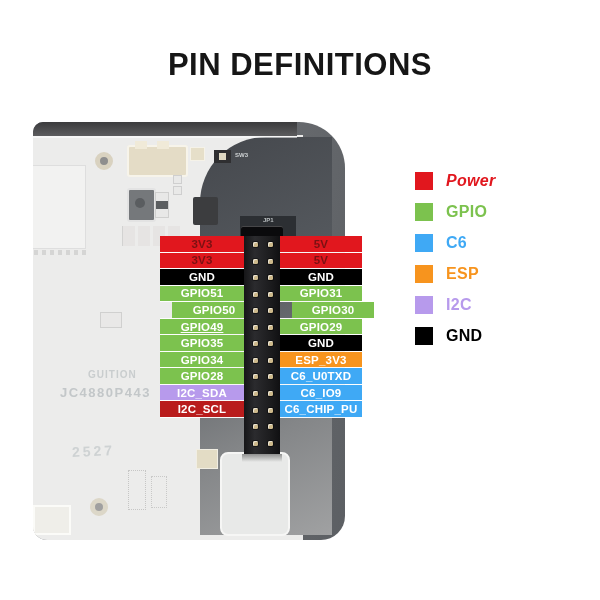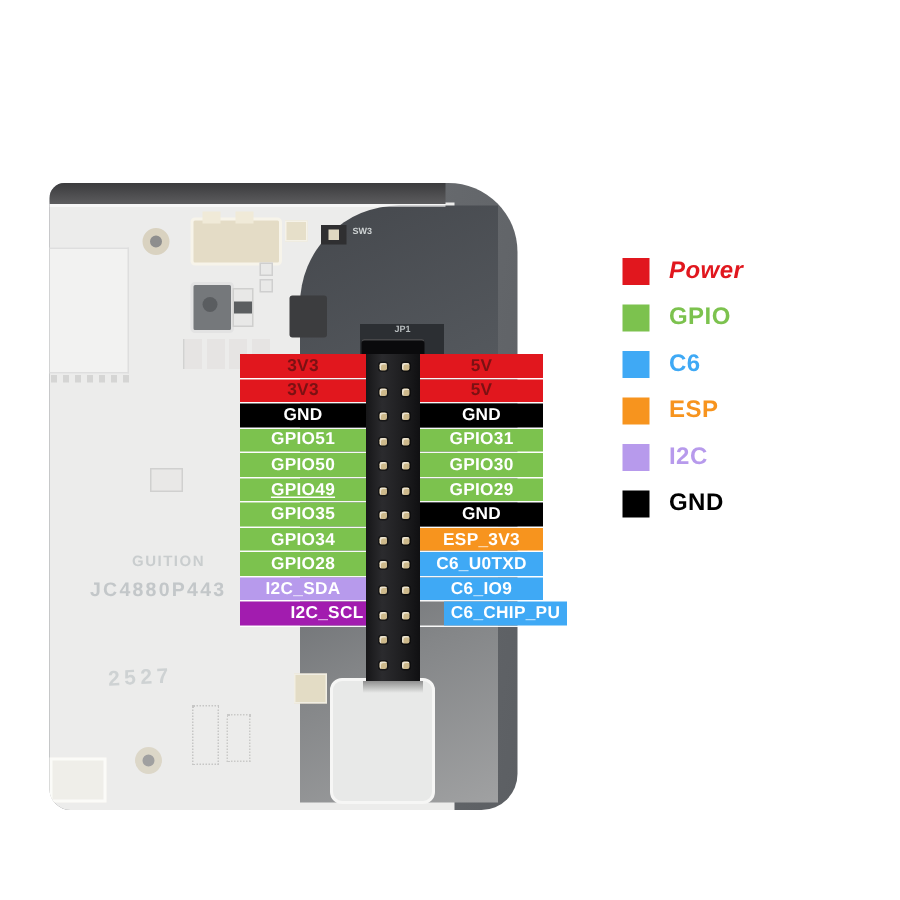--- a/index.html
+++ b/index.html
@@ -80,20 +80,21 @@
   .legend{position:absolute;left:415px;top:172px;z-index:2;}
   .legend-item{display:flex;align-items:center;height:18px;margin-bottom:13px;}
   .legend-swatch{width:18px;height:18px;margin-right:13px;flex:none;}
   .legend-label{font-size:16px;font-weight:700;letter-spacing:.3px;}
 </style>
 </head>
 <body>
 
 <div class="page">
 
+  <h1 class="title">PIN DEFINITIONS</h1>
 
   <div class="board">
     <div class="pcb"></div>
     <div class="display-back"></div>
     <div class="topbar"></div>
 
     <div class="comp module-left"></div>
     <div class="comp donut donut1"></div>
     <div class="comp bat-conn"></div>
     <div class="comp beige-bit"></div>
@@ -135,21 +136,21 @@
         <div class="pin-cell left" style="background: rgb(0, 0, 0); color: rgb(255, 255, 255);">GND</div>
         <div class="pin-gap"></div>
         <div class="pin-cell right" style="background: rgb(0, 0, 0); color: rgb(255, 255, 255);">GND</div>
       </div>
       <div class="pin-row">
         <div class="pin-cell left" style="background: rgb(124, 194, 78); color: rgb(255, 255, 255);">GPIO51</div>
         <div class="pin-gap"></div>
         <div class="pin-cell right" style="background: rgb(124, 194, 78); color: rgb(255, 255, 255);">GPIO31</div>
       </div>
       <div class="pin-row">
-        <div class="pin-cell left" style="background: rgb(124, 194, 78); color: rgb(255, 255, 255);">GPIO50</div>
+        <div class="pin-cell left" style="background: rgb(124, 194, 78); color: rgb(255, 255, 255); margin-left: 12px;">GPIO50</div>
         <div class="pin-gap"></div>
         <div class="pin-cell right" style="background: rgb(124, 194, 78); color: rgb(255, 255, 255);">GPIO30</div>
       </div>
       <div class="pin-row">
         <div class="pin-cell left" style="background: rgb(124, 194, 78); color: rgb(255, 255, 255); text-decoration: underline;">GPIO49</div>
         <div class="pin-gap"></div>
         <div class="pin-cell right" style="background: rgb(124, 194, 78); color: rgb(255, 255, 255);">GPIO29</div>
       </div>
       <div class="pin-row">
         <div class="pin-cell left" style="background: rgb(124, 194, 78); color: rgb(255, 255, 255);">GPIO35</div>
@@ -165,21 +166,21 @@
         <div class="pin-cell left" style="background: rgb(124, 194, 78); color: rgb(255, 255, 255);">GPIO28</div>
         <div class="pin-gap"></div>
         <div class="pin-cell right" style="background: rgb(63, 169, 245); color: rgb(255, 255, 255);">C6_U0TXD</div>
       </div>
       <div class="pin-row">
         <div class="pin-cell left" style="background: rgb(183, 154, 236); color: rgb(255, 255, 255);">I2C_SDA</div>
         <div class="pin-gap"></div>
         <div class="pin-cell right" style="background: rgb(63, 169, 245); color: rgb(255, 255, 255);">C6_IO9</div>
       </div>
       <div class="pin-row">
-        <div class="pin-cell left" style="background: #a21caf; color: rgb(255, 255, 255); padding-left: 16px;">I2C_SCL</div>
+        <div class="pin-cell left" style="background: #b91c1c; color: rgb(255, 255, 255);">I2C_SCL</div>
         <div class="pin-gap"></div>
         <div class="pin-cell right" style="background: rgb(63, 169, 245); color: rgb(255, 255, 255);">C6_CHIP_PU</div>
       </div>
     </div>
 
   <div class="connector">
     <div>
         <div class="pin-dot" style="left: 9px; top: 15px;"></div>
         <div class="pin-dot" style="left: 24px; top: 15px;"></div>
         <div class="pin-dot" style="left: 9px; top: 31.55px;"></div>

